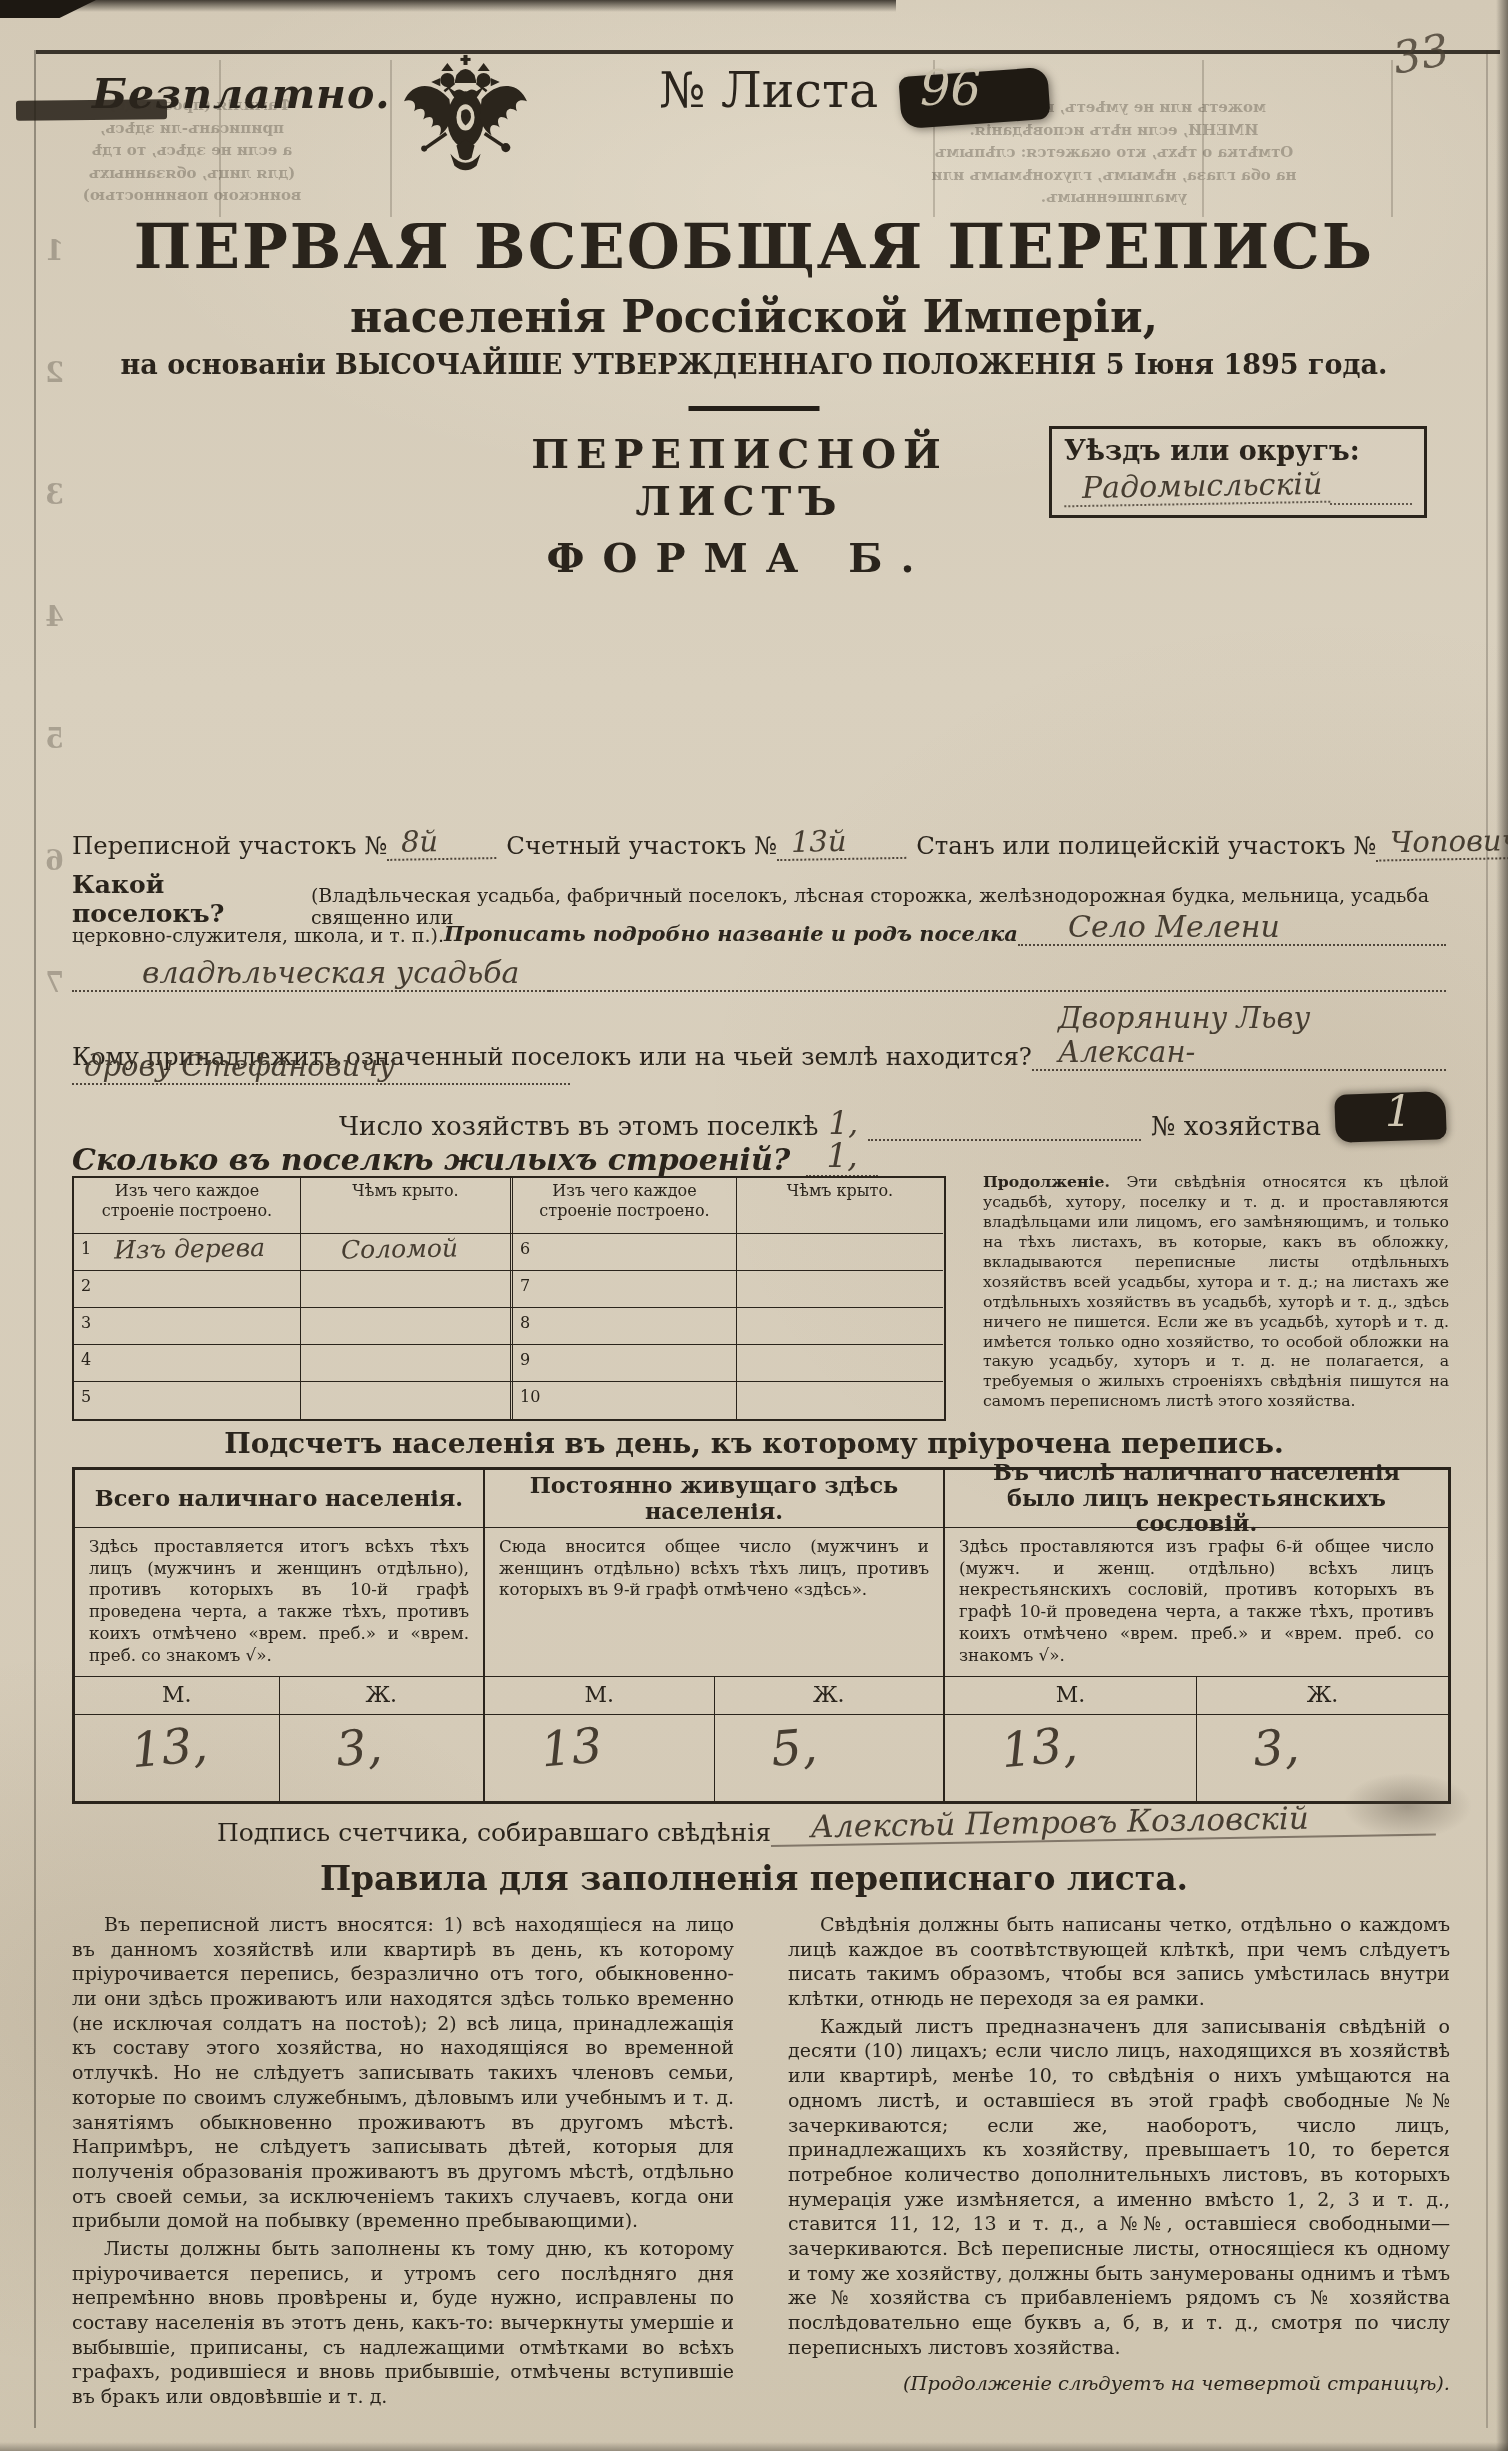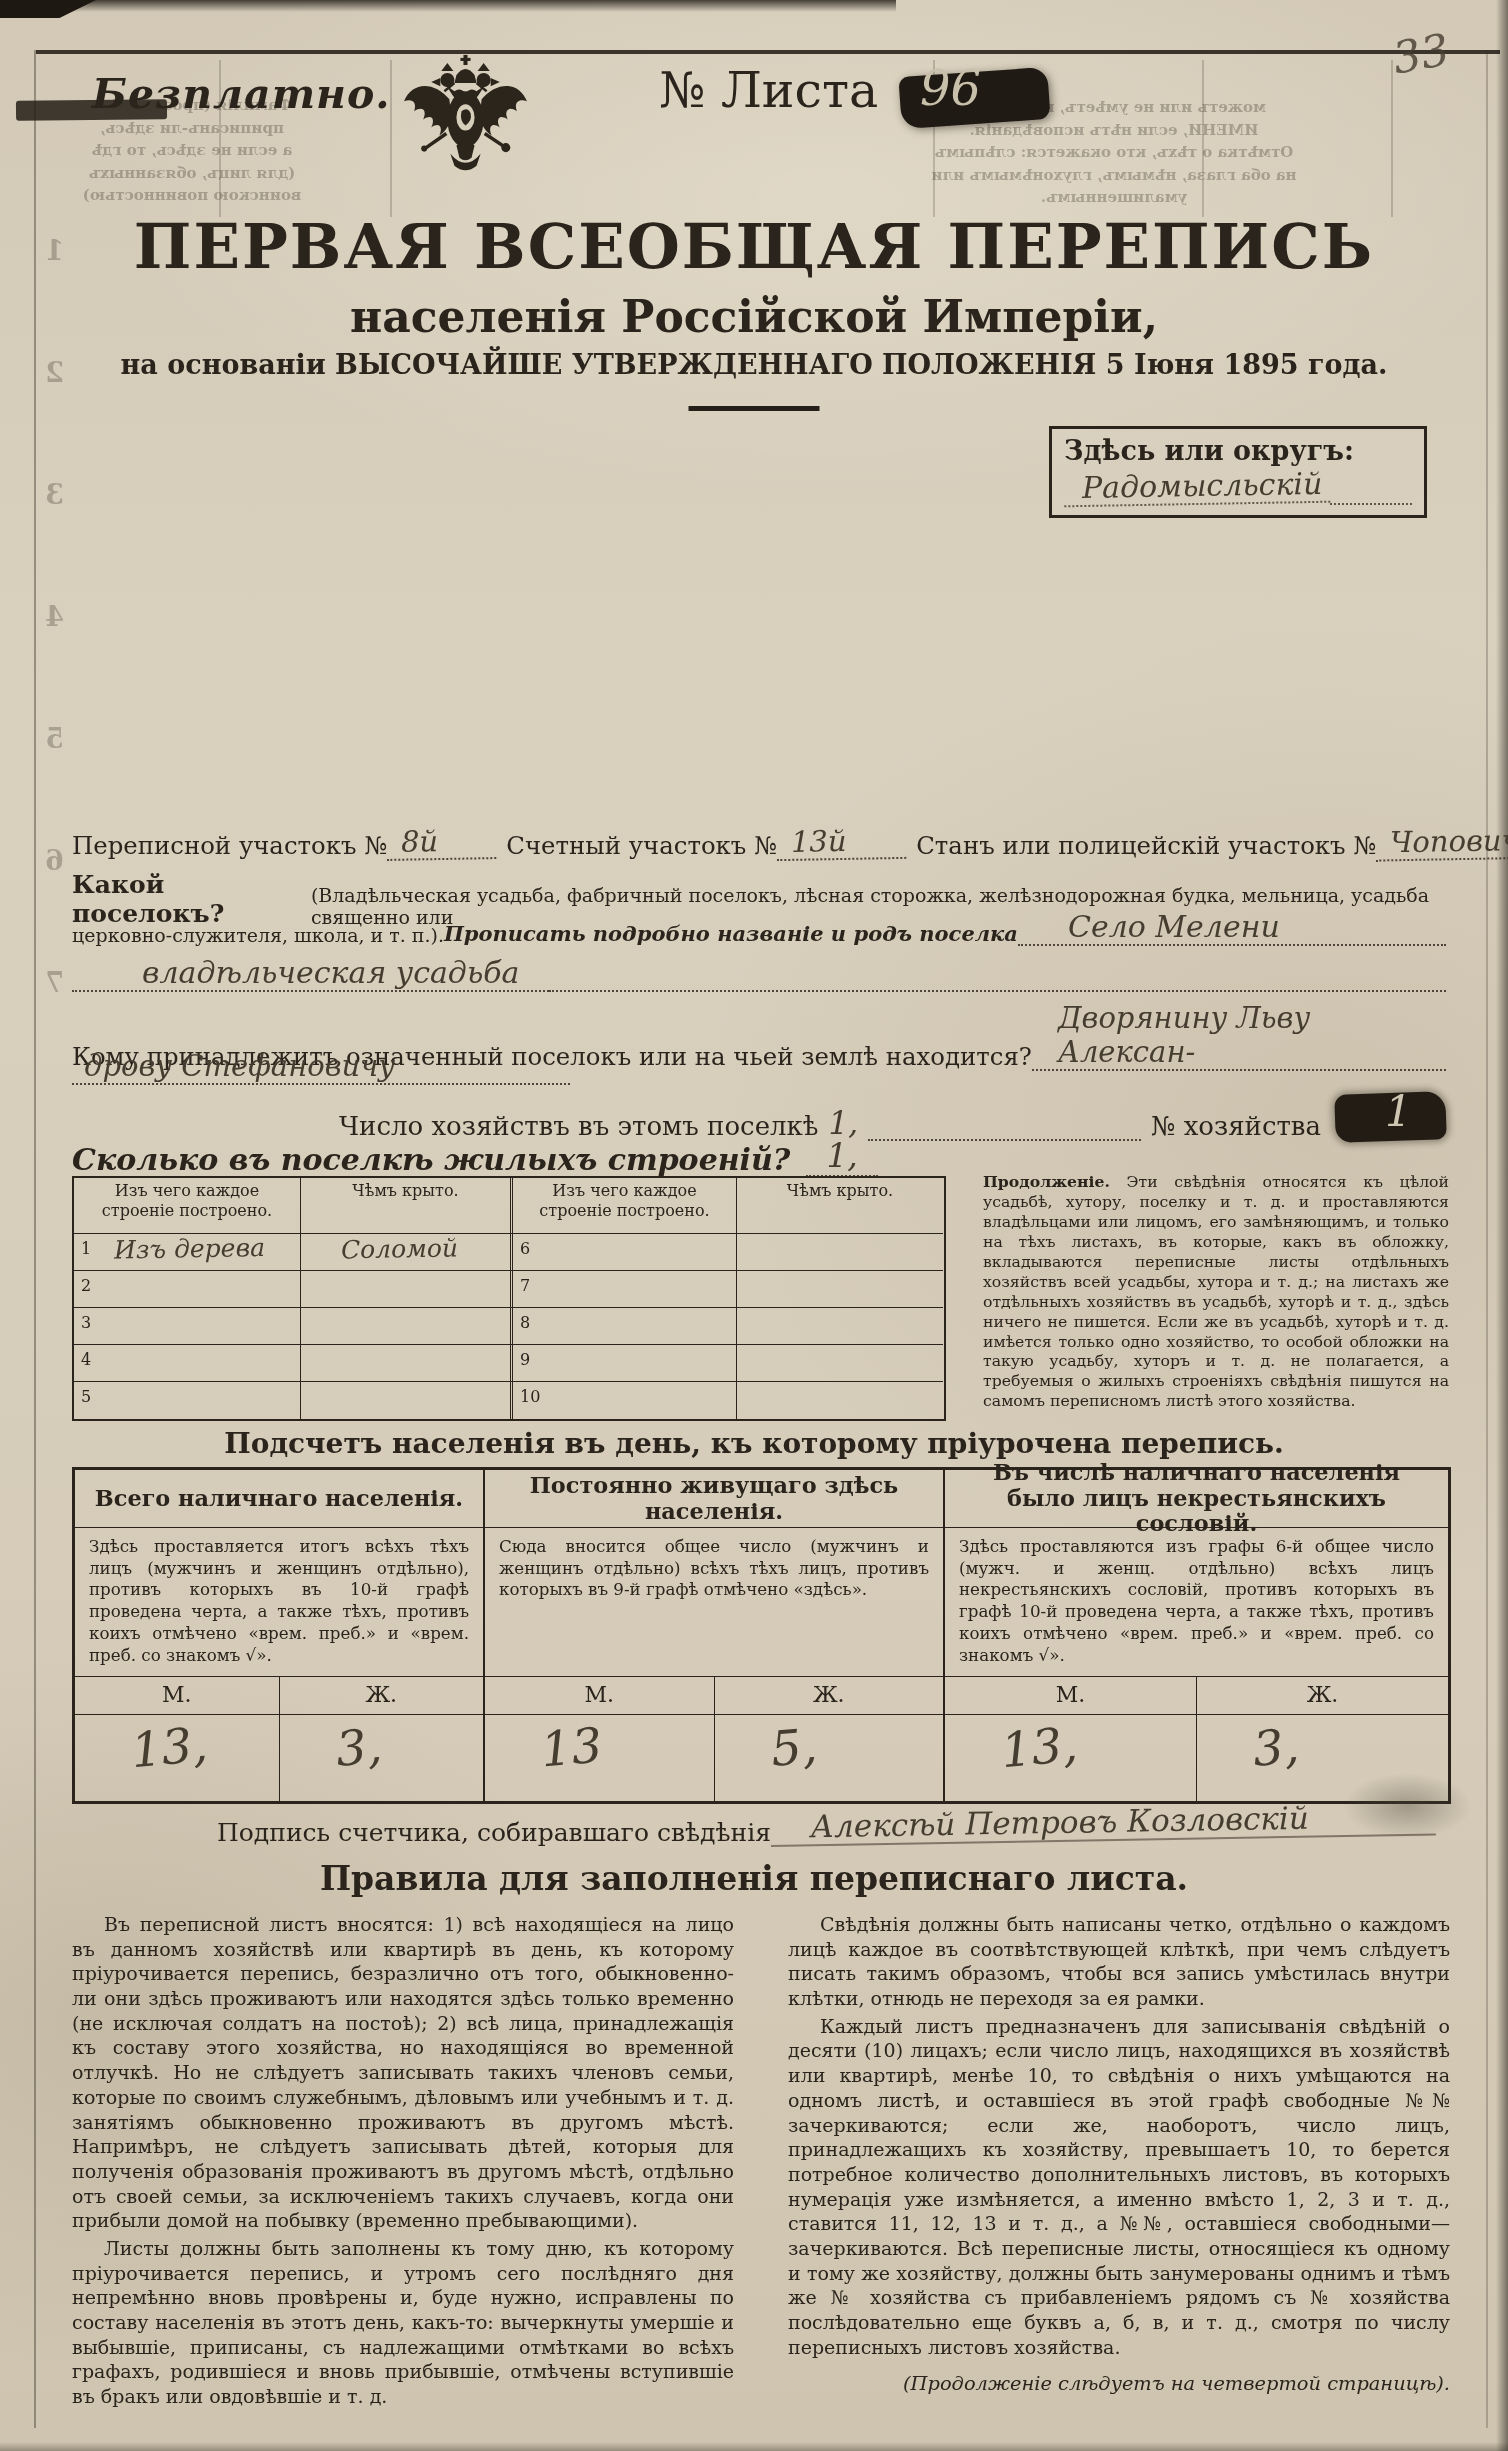--- a/index.html
+++ b/index.html
@@ -206,22 +206,26 @@
     <span class="blot"></span>
     <span class="hw-no hw">96</span>
   </div>
   <div class="corner-note hw">33</div>
 
   <div class="title1">ПЕРВАЯ ВСЕОБЩАЯ ПЕРЕПИСЬ</div>
   <div class="title2">населенія Россійской Имперіи,</div>
   <div class="title3">на основаніи ВЫСОЧАЙШЕ УТВЕРЖДЕННАГО ПОЛОЖЕНІЯ 5 Іюня 1895 года.</div>
   <div class="hr-short"></div>
 
+  <div class="formhead">
+    <div class="l1">ПЕРЕПИСНОЙ ЛИСТЪ</div>
+    <div class="l2">ФОРМА Б.</div>
+  </div>
   <div class="box box-uezd">
-    <div class="blabel">Здѣсь или округъ:</div>
+    <div class="blabel">Уѣздъ или округъ:</div>
     <div class="bval">
       <span class="hw">Радомысльскій</span>
       <span class="fill0"></span>
     </div>
   </div>
 
   <div class="frow r-districts">
     <span class="lbl">Переписной участокъ №</span>
     <span class="hw dot mw110">8й</span>
     <span class="lbl">Счетный участокъ №</span>

